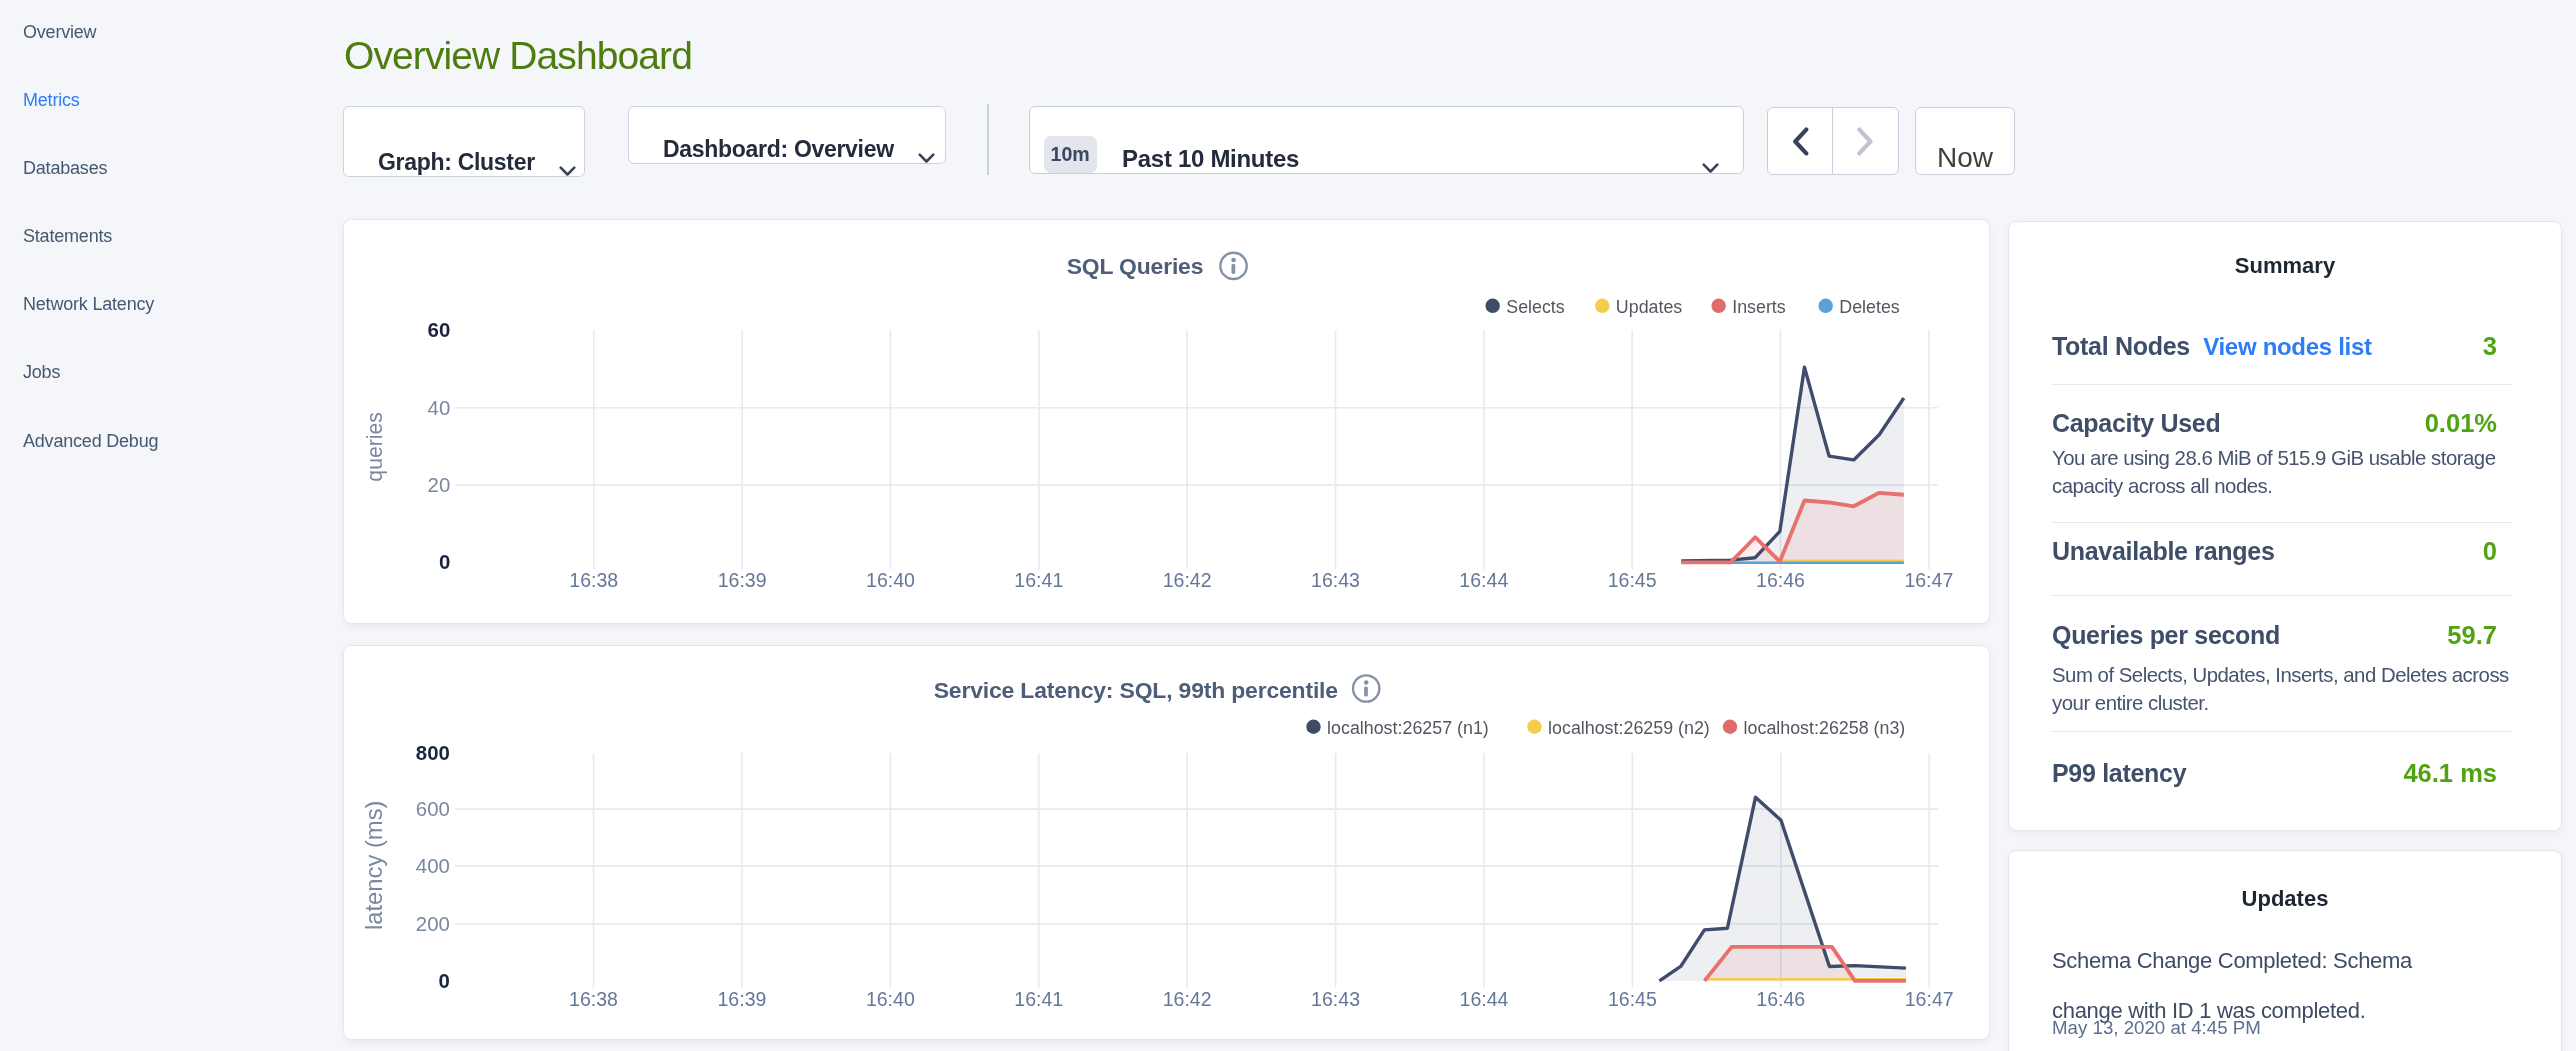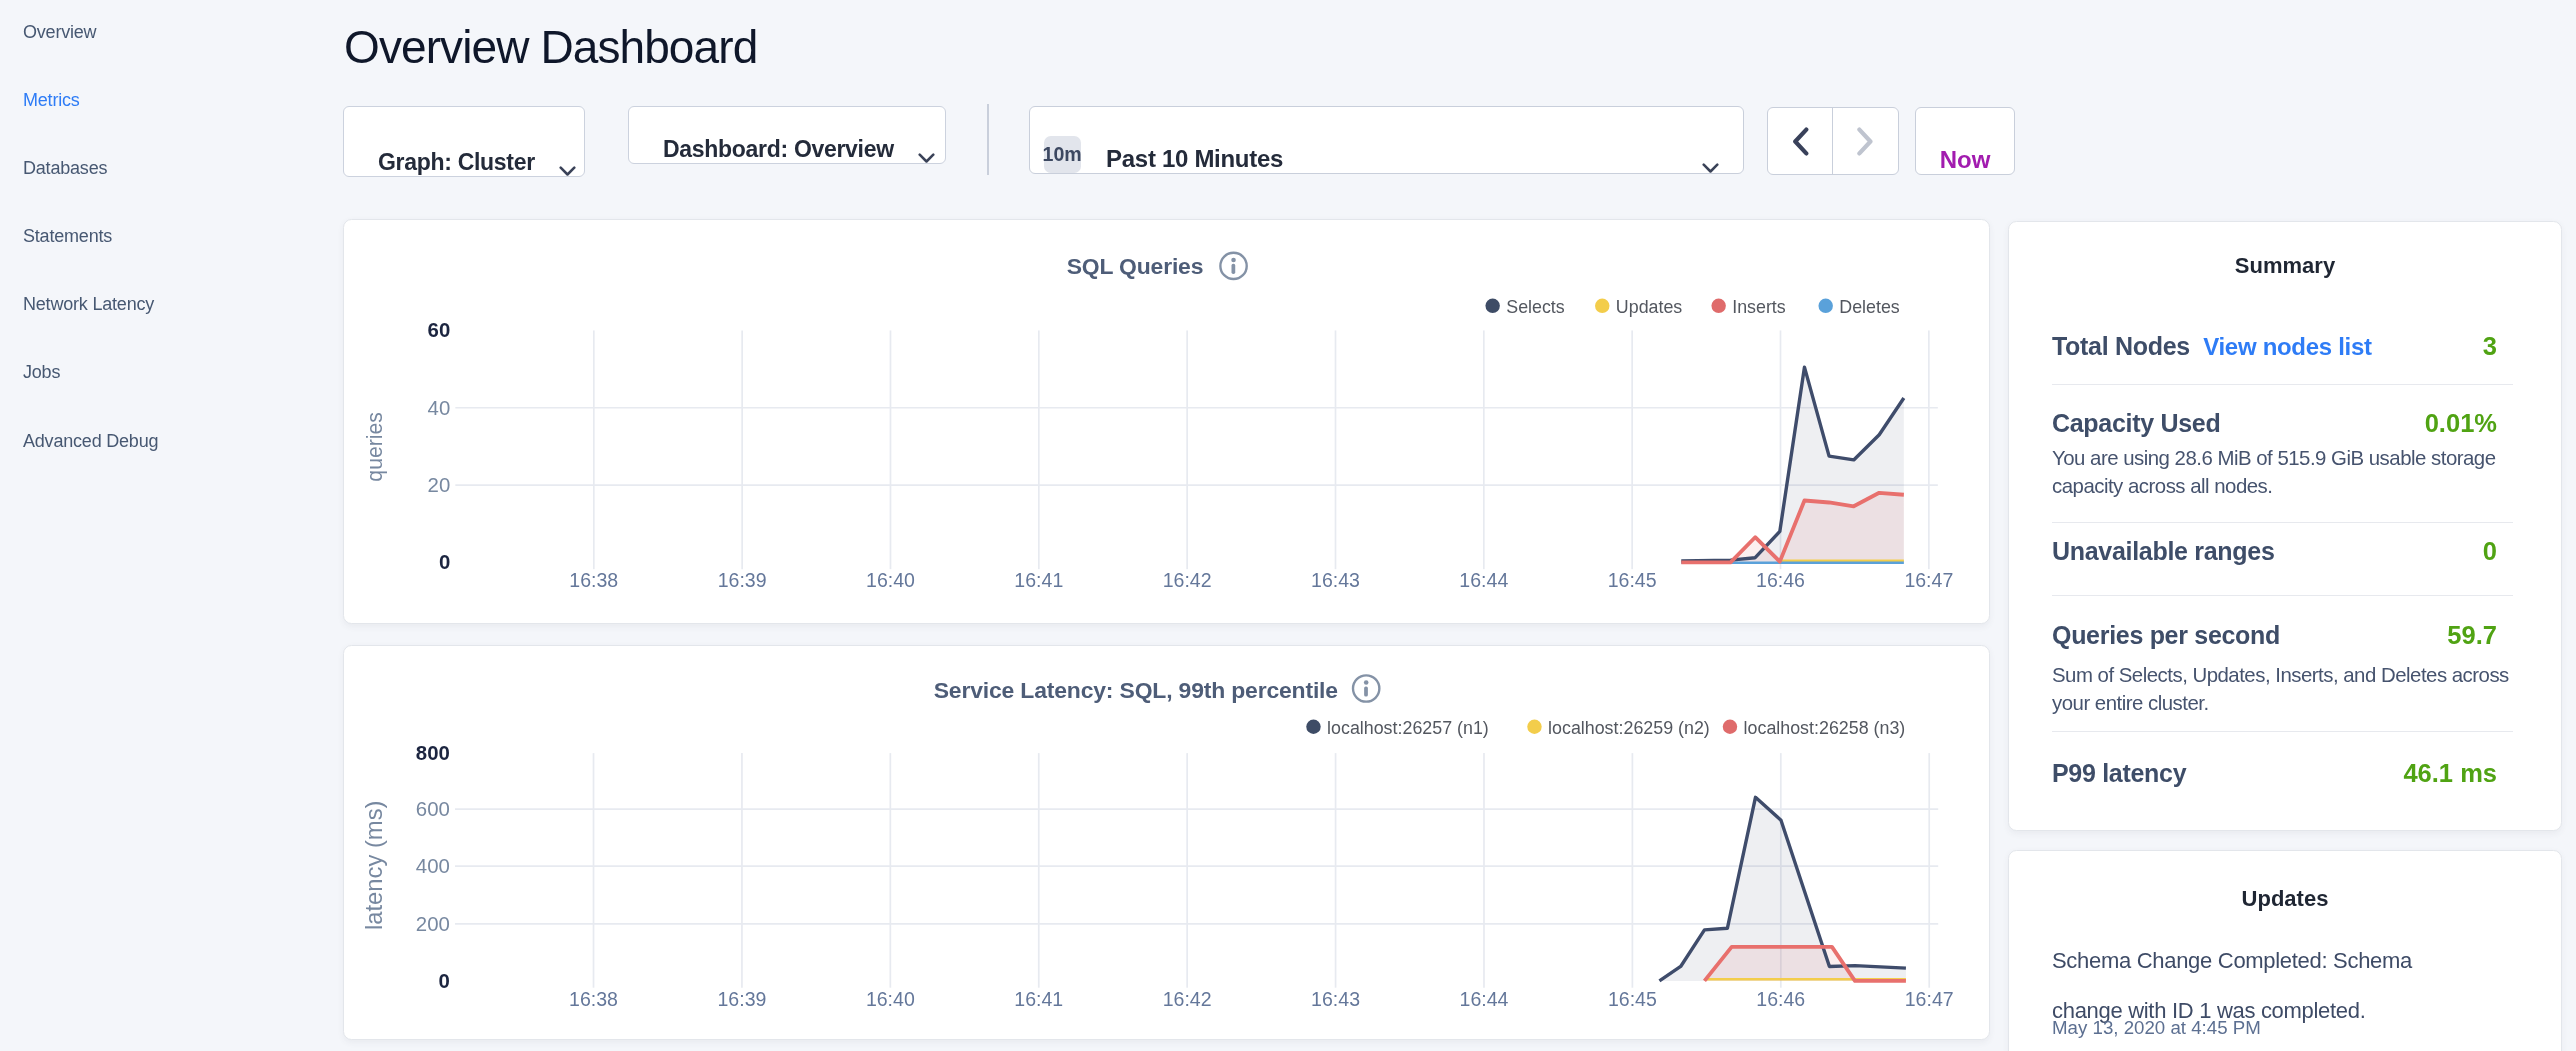--- a/index.html
+++ b/index.html
@@ -1,18 +1,18 @@
 <!DOCTYPE html>
 <html style="font-size:13.6px"><head><meta charset="utf-8"><style>
 * { margin:0; padding:0; box-sizing:border-box; }
 html,body { width:2576px; height:1051px; overflow:hidden; }
 body { background:#f4f6fa; font-family:"Liberation Sans",sans-serif; position:relative; }
 .nav { position:absolute; left:23px; font-size:18px; color:#475872; letter-spacing:-0.2px; height:34px; line-height:34px; }
 .nav.act { color:#2e7cf6; font-weight:normal; }
-.h1 { position:absolute; left:344px; top:20px; font-size:46px; letter-spacing:-0.9px; color:#0f172a; }
+.h1 { position:absolute; left:344px; top:34px; font-size:39px; letter-spacing:-0.9px; color:#4d7c0f; }
 .box { position:absolute; background:#fff; border:1.7px solid #ccd2de; border-radius:6px; display:flex; align-items:flex-end; }
 .ddtext { font-size:23px; font-weight:bold; color:#242b3a; letter-spacing:-0.3px; }
 .card { position:absolute; background:#fff; border:1.7px solid #e3e6eb; border-radius:8.5px; box-shadow:0 2.6px 6px rgba(60,70,90,0.06); }
 .ptitle { position:absolute; left:0; right:0; text-align:center; font-size:22px; font-weight:bold; color:#1f2633; line-height:22px; }
 .srow { position:absolute; left:43px; right:64px; display:flex; justify-content:space-between; align-items:center; height:37px; }
 .slab { font-size:25px; font-weight:bold; color:#3e4d68; letter-spacing:-0.3px; }
 .blue { color:#2e7cf6; font-weight:bold; font-size:24px; }
 .green { color:#50a313; font-weight:bold; font-size:25.5px; }
 .spar { position:absolute; left:43px; font-size:20.4px; letter-spacing:-0.5px; color:#46536e; line-height:28px; }
 .sdiv { position:absolute; left:43px; right:48px; border-top:1.7px solid #e7e9ee; }
@@ -41,42 +41,42 @@
 <div class="box" style="left:628px;top:106px;width:318px;height:58px;padding-left:34px">
     <span class="ddtext">Dashboard: Overview</span>
     <span style="margin-left:24px;display:flex">
       <svg width="17" height="10.2" viewBox="0 0 20 12">
         <path d="M2 2 L10 10 L18 2" fill="none" stroke="#3a4258" stroke-width="3" stroke-linecap="round" stroke-linejoin="round"></path>
       </svg>
     </span>
   </div>
 <div style="position:absolute;left:987px;top:104px;width:1.7px;height:71px;background:#c9cfdb"></div>
 <div class="box" style="left:1029px;top:106px;width:715px;height:68px;padding-left:13.6px;border-color:#c9cfdb">
-  <span style="background:#e2e5ec;border-radius:6.8px;width:37px;height:37px;display:flex;align-items:center;justify-content:center;font-size:19.6px;font-weight:bold;color:#3c4861">10m</span>
+  <span style="background:#e2e5ec;border-radius:6.8px;width:53px;height:37px;display:flex;align-items:center;justify-content:center;font-size:19.6px;font-weight:bold;color:#3c4861">10m</span>
   <span class="ddtext" style="margin-left:25.5px;font-size:24px">Past 10 Minutes</span>
   <span style="position:absolute;right:24px;display:flex">
       <svg width="17" height="10.2" viewBox="0 0 20 12">
         <path d="M2 2 L10 10 L18 2" fill="none" stroke="#3a4258" stroke-width="3" stroke-linecap="round" stroke-linejoin="round"></path>
       </svg>
     </span>
 </div>
 <div class="box" style="left:1767px;top:107px;width:132px;height:68px;border-color:#c9cfdb;padding:0">
   <span style="width:65px;height:100%;display:flex;align-items:center;justify-content:center;border-right:1.7px solid #c9cfdb">
       <svg width="18.7" height="29" viewBox="0 0 22 34">
         <path d="M18 3 L5 17 L18 31" fill="none" stroke="#39415a" stroke-width="5" stroke-linecap="round" stroke-linejoin="round"></path>
       </svg>
     </span>
   <span style="width:65px;height:100%;display:flex;align-items:center;justify-content:center">
       <svg width="18.7" height="29" viewBox="0 0 22 34">
         <path d="M4 3 L17 17 L4 31" fill="none" stroke="#bfc4cf" stroke-width="5" stroke-linecap="round" stroke-linejoin="round"></path>
       </svg>
     </span>
 </div>
 <div class="box" style="left:1915px;top:107px;width:100px;height:68px;border-color:#c9cfdb;justify-content:center">
-    <span style="font-size:24px;font-weight:bold;color:#a21caf">Now</span>
+    <span style="font-size:28px;font-weight:normal;color:#404040">Now</span>
   </div>
 
 <div class="card" style="left:343px;top:219px;width:1647px;height:405px">
 <svg width="1644" height="401" viewBox="0 0 1933 472">
       <line x1="293.0" y1="130" x2="293.0" y2="411" stroke="#e7eaf0" stroke-width="2"></line>
       <line x1="467.6" y1="130" x2="467.6" y2="411" stroke="#e7eaf0" stroke-width="2"></line>
       <line x1="642.2" y1="130" x2="642.2" y2="411" stroke="#e7eaf0" stroke-width="2"></line>
       <line x1="816.8" y1="130" x2="816.8" y2="411" stroke="#e7eaf0" stroke-width="2"></line>
       <line x1="991.4" y1="130" x2="991.4" y2="411" stroke="#e7eaf0" stroke-width="2"></line>
       <line x1="1166.0" y1="130" x2="1166.0" y2="411" stroke="#e7eaf0" stroke-width="2"></line>

